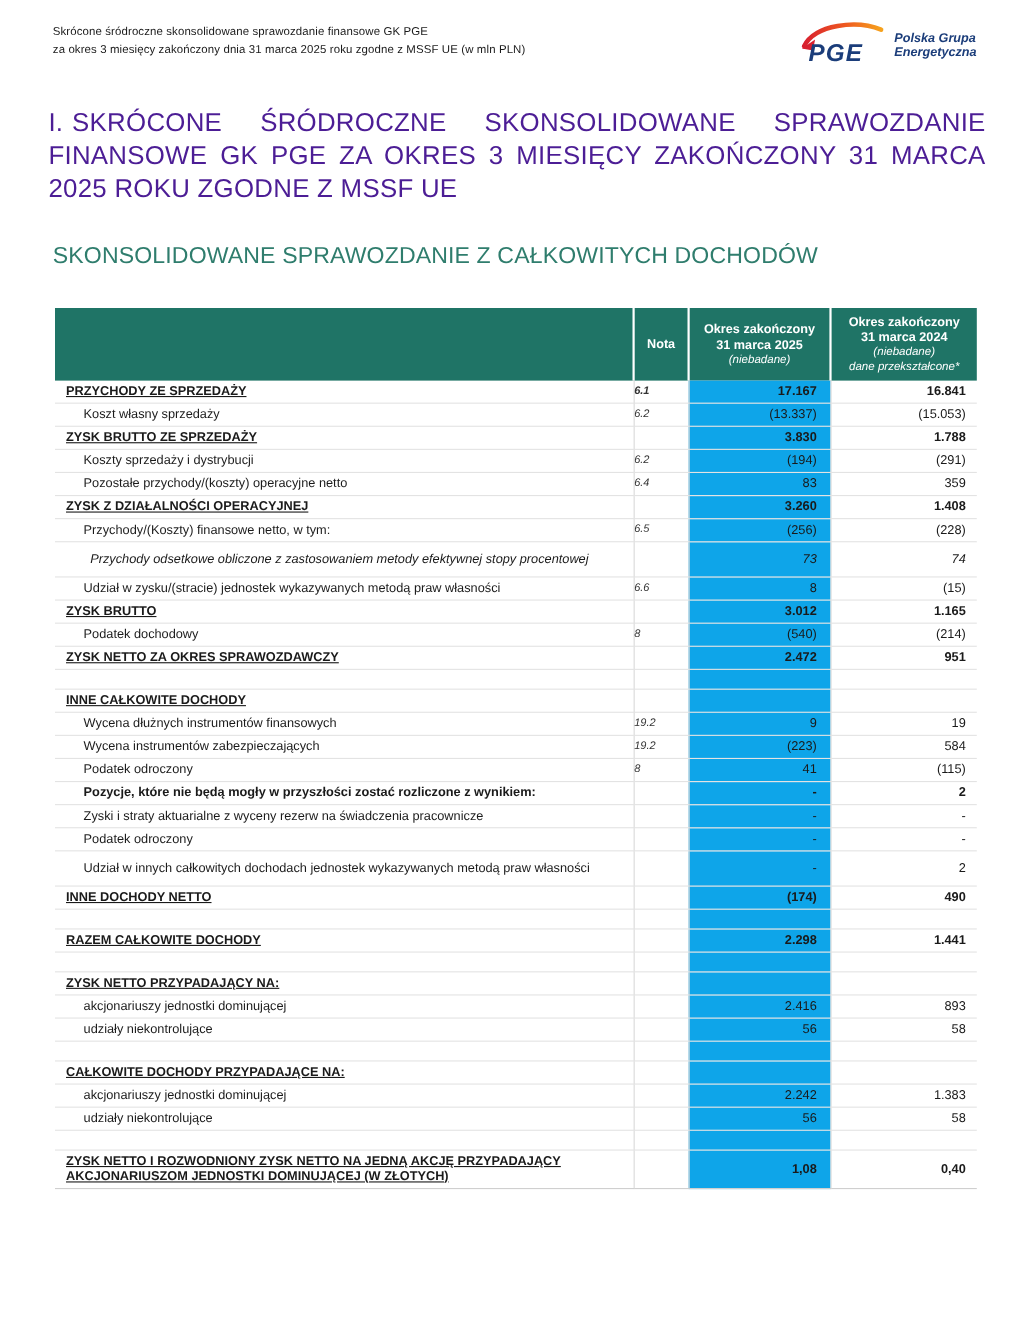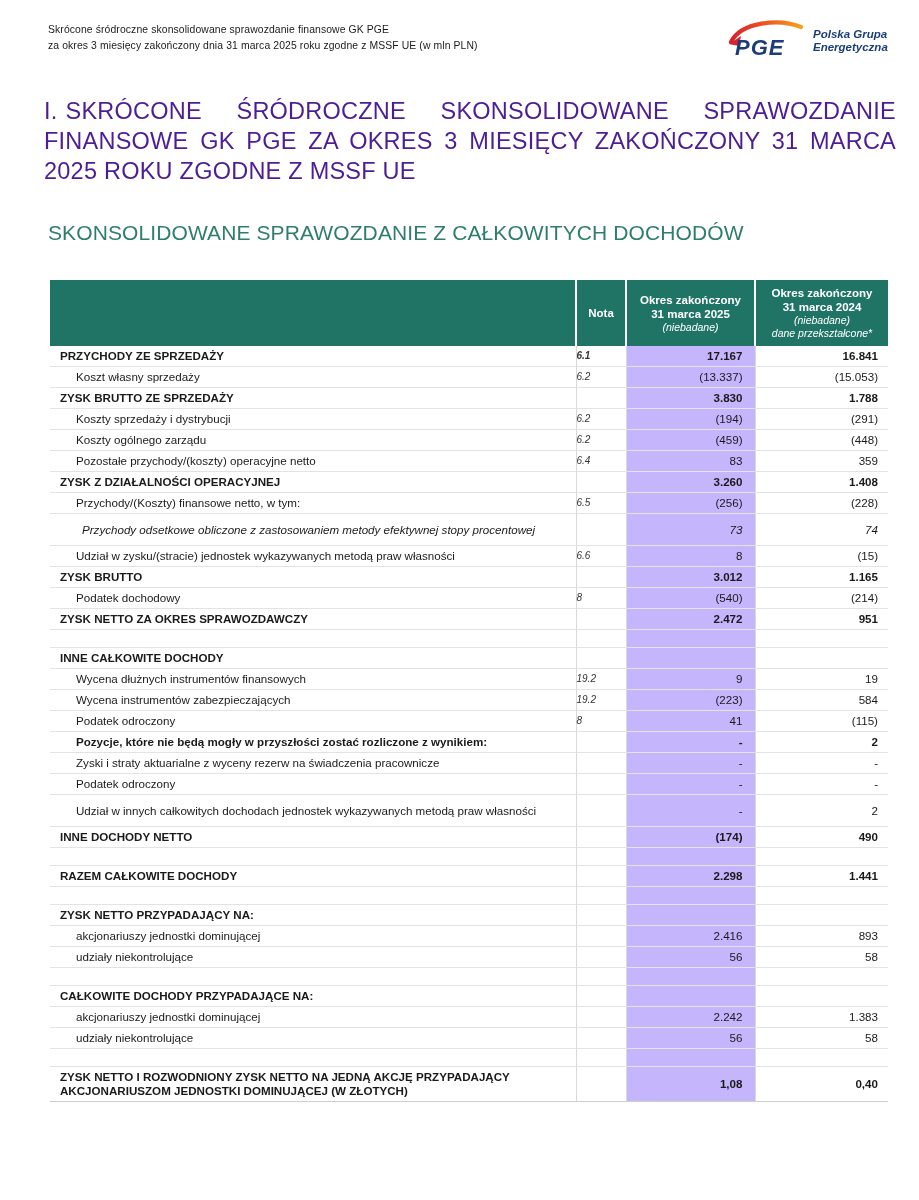--- a/index.html
+++ b/index.html
@@ -129,30 +129,30 @@
   td.note {
     text-align: left;
     font-style: italic;
     font-size: 10px;
     color: #333;
     border-right: 1px solid #d9d9d9;
   }
   td.v25 {
     text-align: right;
     padding-right: 12px;
-    background: #c4b5fd;
+    background: #0ea5e9;
     border-right: 1px solid #d9d9d9;
   }
   td.v24 {
     text-align: right;
     padding-right: 10px;
   }
 
   
-  td.lab.lvl0 { padding-left: 10px; }
+  td.lab.lvl0 { padding-left: 10px; text-decoration: underline; }
   td.lab.lvl1 { padding-left: 26px; }
   td.lab.lvl2 { padding-left: 32px; }
 
   tr.bold td { font-weight: bold; }
   tr.italic td.lab, tr.italic td.v25, tr.italic td.v24 { font-style: italic; }
 
   tr.spacer td { height: 18px; border-bottom: 1px solid #e3e3e3; }
   tr.tall2 td { height: 32px; }
 
   .wrap2 { white-space: normal; }
@@ -239,26 +239,20 @@
           <td class="v25">3.830</td>
           <td class="v24">1.788</td>
         </tr>
         <tr>
           <td class="lab lvl1 wrap2">Koszty sprzedaży i dystrybucji</td>
           <td class="note">6.2</td>
           <td class="v25">(194)</td>
           <td class="v24">(291)</td>
         </tr>
         <tr>
-          <td class="lab lvl1 wrap2">Koszty ogólnego zarządu</td>
-          <td class="note">6.2</td>
-          <td class="v25">(459)</td>
-          <td class="v24">(448)</td>
-        </tr>
-        <tr>
           <td class="lab lvl1 wrap2">Pozostałe przychody/(koszty) operacyjne netto</td>
           <td class="note">6.4</td>
           <td class="v25">83</td>
           <td class="v24">359</td>
         </tr>
         <tr class="bold">
           <td class="lab lvl0 wrap2">ZYSK Z DZIAŁALNOŚCI OPERACYJNEJ</td>
           <td class="note"></td>
           <td class="v25">3.260</td>
           <td class="v24">1.408</td>

